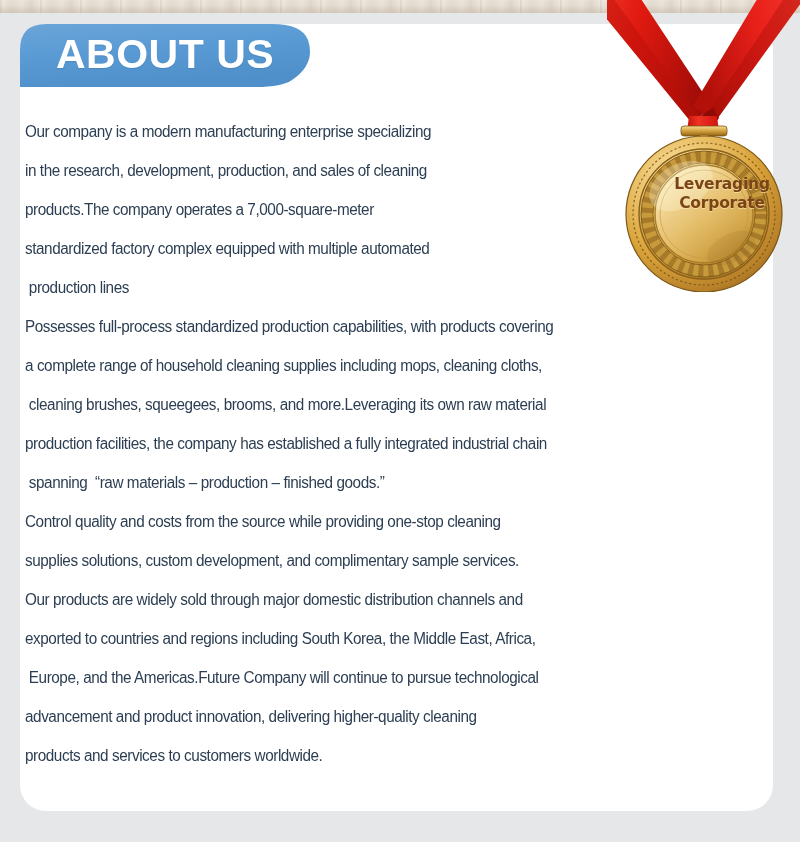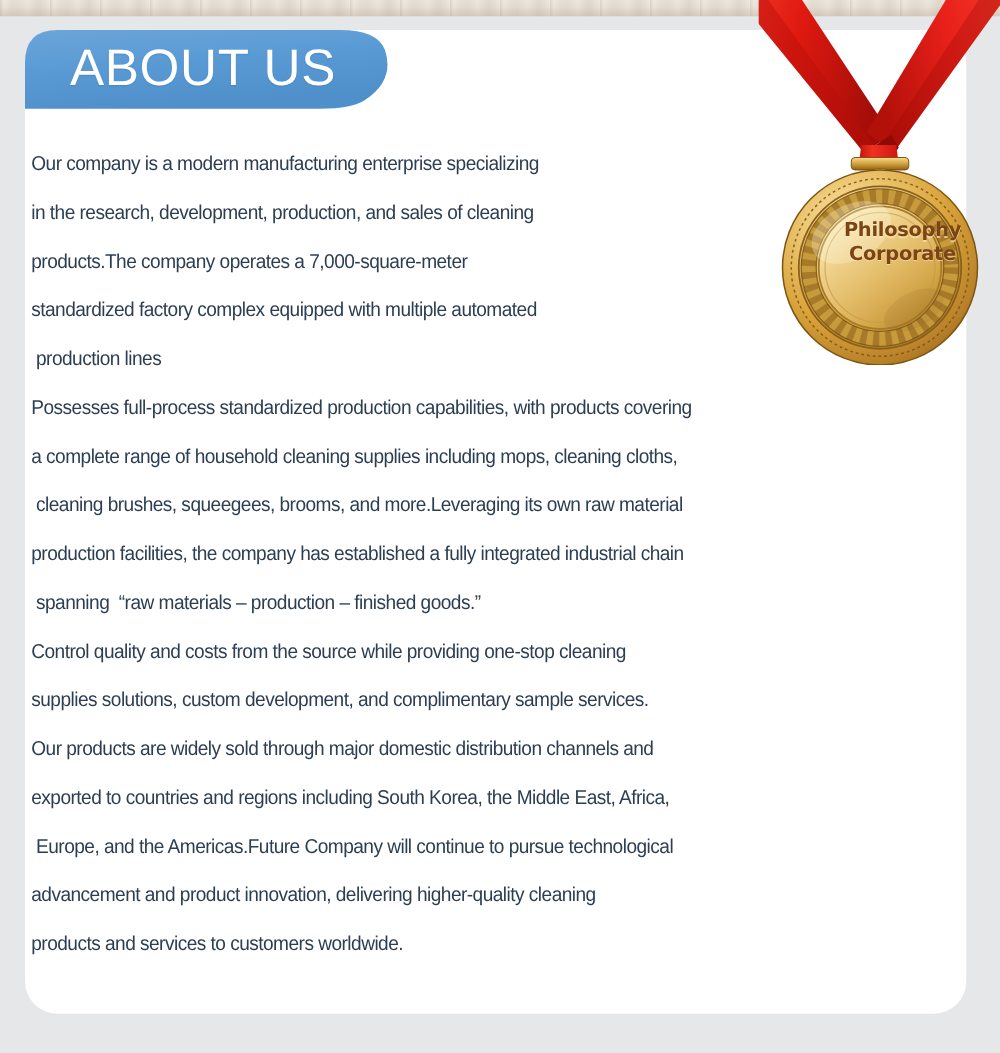--- a/index.html
+++ b/index.html
@@ -65,21 +65,21 @@
   }
   .header-tab svg { display: block; }
   .header-title {
     position: absolute;
     left: 56px;
     top: 34px;
     font-size: 41px;
     line-height: 1;
     letter-spacing: 0.5px;
     color: #ffffff;
-    font-weight: 400;
+    font-weight: 700;
     font-family: "Liberation Sans", sans-serif;
     z-index: 5;
     white-space: nowrap;
     text-shadow: 0 1px 1px rgba(40,90,140,0.25);
   }
 
   
   .medal-wrap {
     position: absolute;
     left: 607px;
@@ -217,17 +217,17 @@
     <circle cx="97" cy="218" r="51" fill="none" stroke="#6d4a10" stroke-width="1" opacity="0.7"></circle>
 
     <circle cx="97" cy="218" r="49" fill="url(#goldFace)" stroke="#a87b24" stroke-width="1.4"></circle>
     <circle cx="97" cy="218" r="44" fill="none" stroke="#c59a43" stroke-width="0.9" opacity="0.7"></circle>
 
     <ellipse cx="74" cy="190" rx="34" ry="22" fill="#fff7dd" opacity="0.30" transform="rotate(-28 74 190)"></ellipse>
     <ellipse cx="124" cy="252" rx="26" ry="14" fill="#8a6020" opacity="0.14" transform="rotate(-28 124 252)"></ellipse>
   </svg>
 </div>
 <div class="medal-label">
-  <span>Philosophy</span><br>
+  <span>Leveraging</span><br>
   <span>Corporate</span>
 </div>
 
 <div class="body-copy" style="color: rgb(44, 62, 82);"><span class="tline">Our company is a modern manufacturing enterprise specializing</span><span class="tline">in the research, development, production, and sales of cleaning</span><span class="tline">products.The company operates a 7,000-square-meter</span><span class="tline">standardized factory complex equipped with multiple automated</span><span class="tline"> production lines</span><span class="tline">Possesses full-process standardized production capabilities, with products covering</span><span class="tline">a complete range of household cleaning supplies including mops, cleaning cloths,</span><span class="tline"> cleaning brushes, squeegees, brooms, and more.Leveraging its own raw material</span><span class="tline">production facilities, the company has established a fully integrated industrial chain</span><span class="tline"> spanning  “raw materials – production – finished goods.”</span><span class="tline">Control quality and costs from the source while providing one-stop cleaning</span><span class="tline">supplies solutions, custom development, and complimentary sample services.</span><span class="tline">Our products are widely sold through major domestic distribution channels and</span><span class="tline">exported to countries and regions including South Korea, the Middle East, Africa,</span><span class="tline"> Europe, and the Americas.Future Company will continue to pursue technological</span><span class="tline">advancement and product innovation, delivering higher-quality cleaning</span><span class="tline">products and services to customers worldwide.</span></div>
 
 </body></html>

